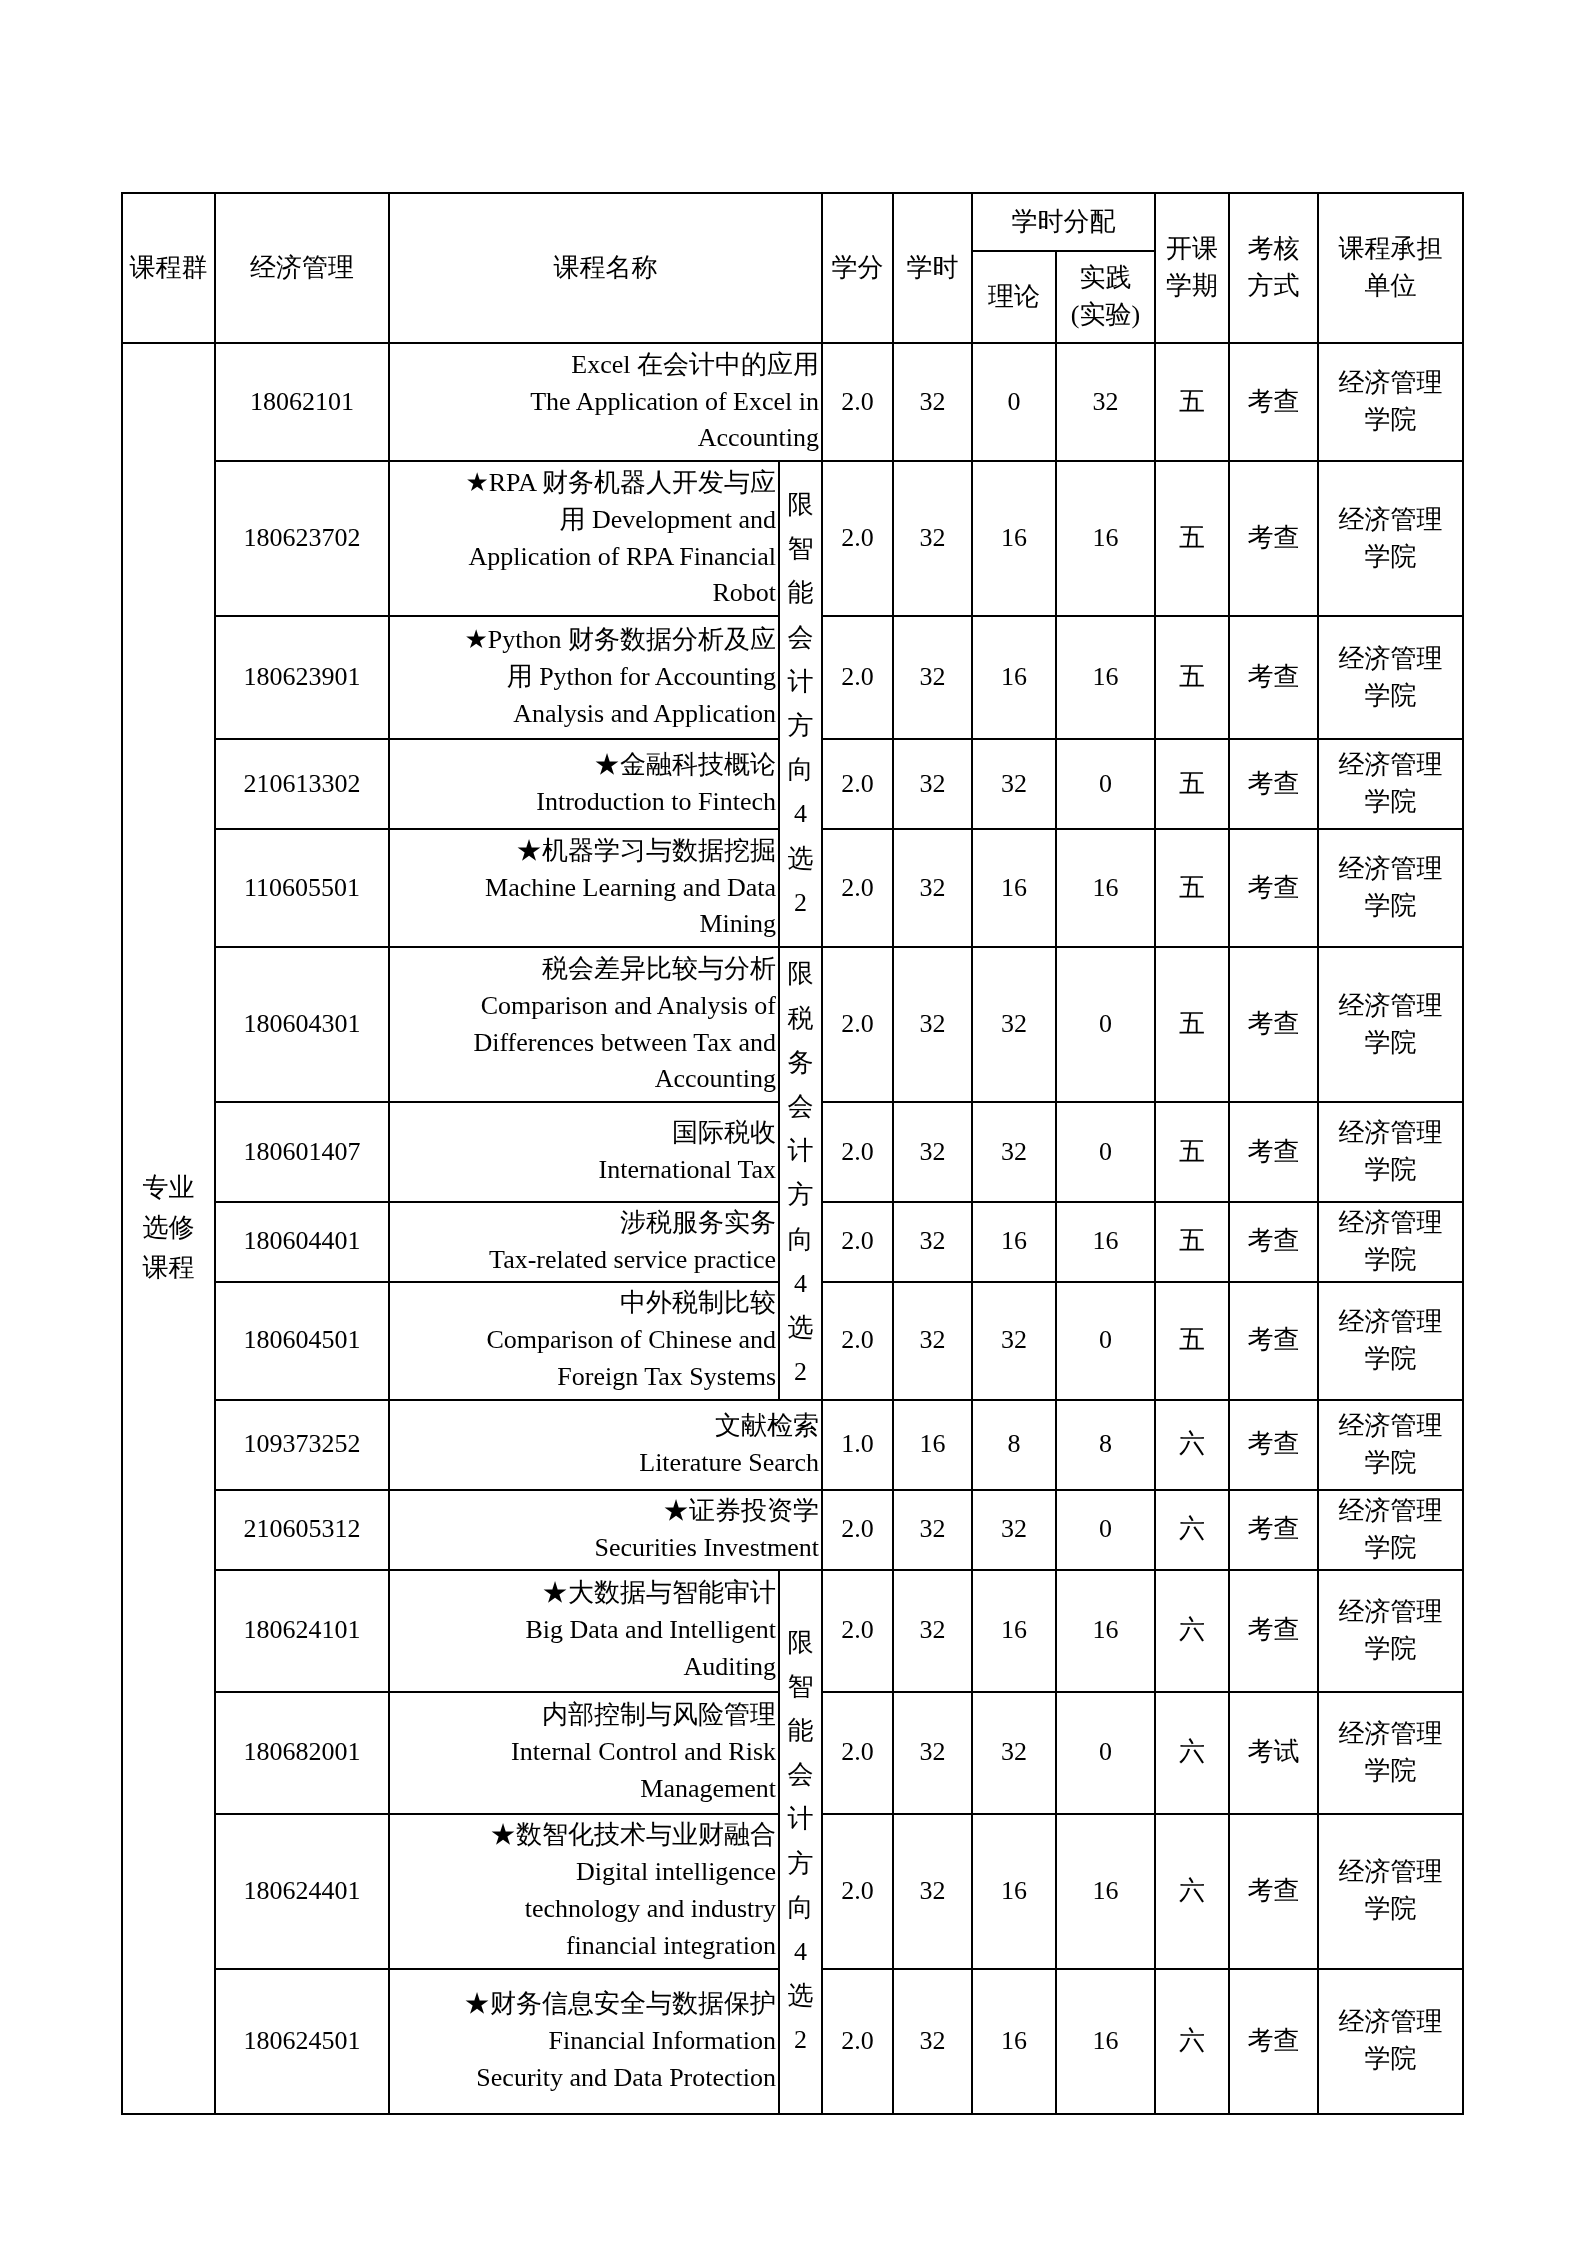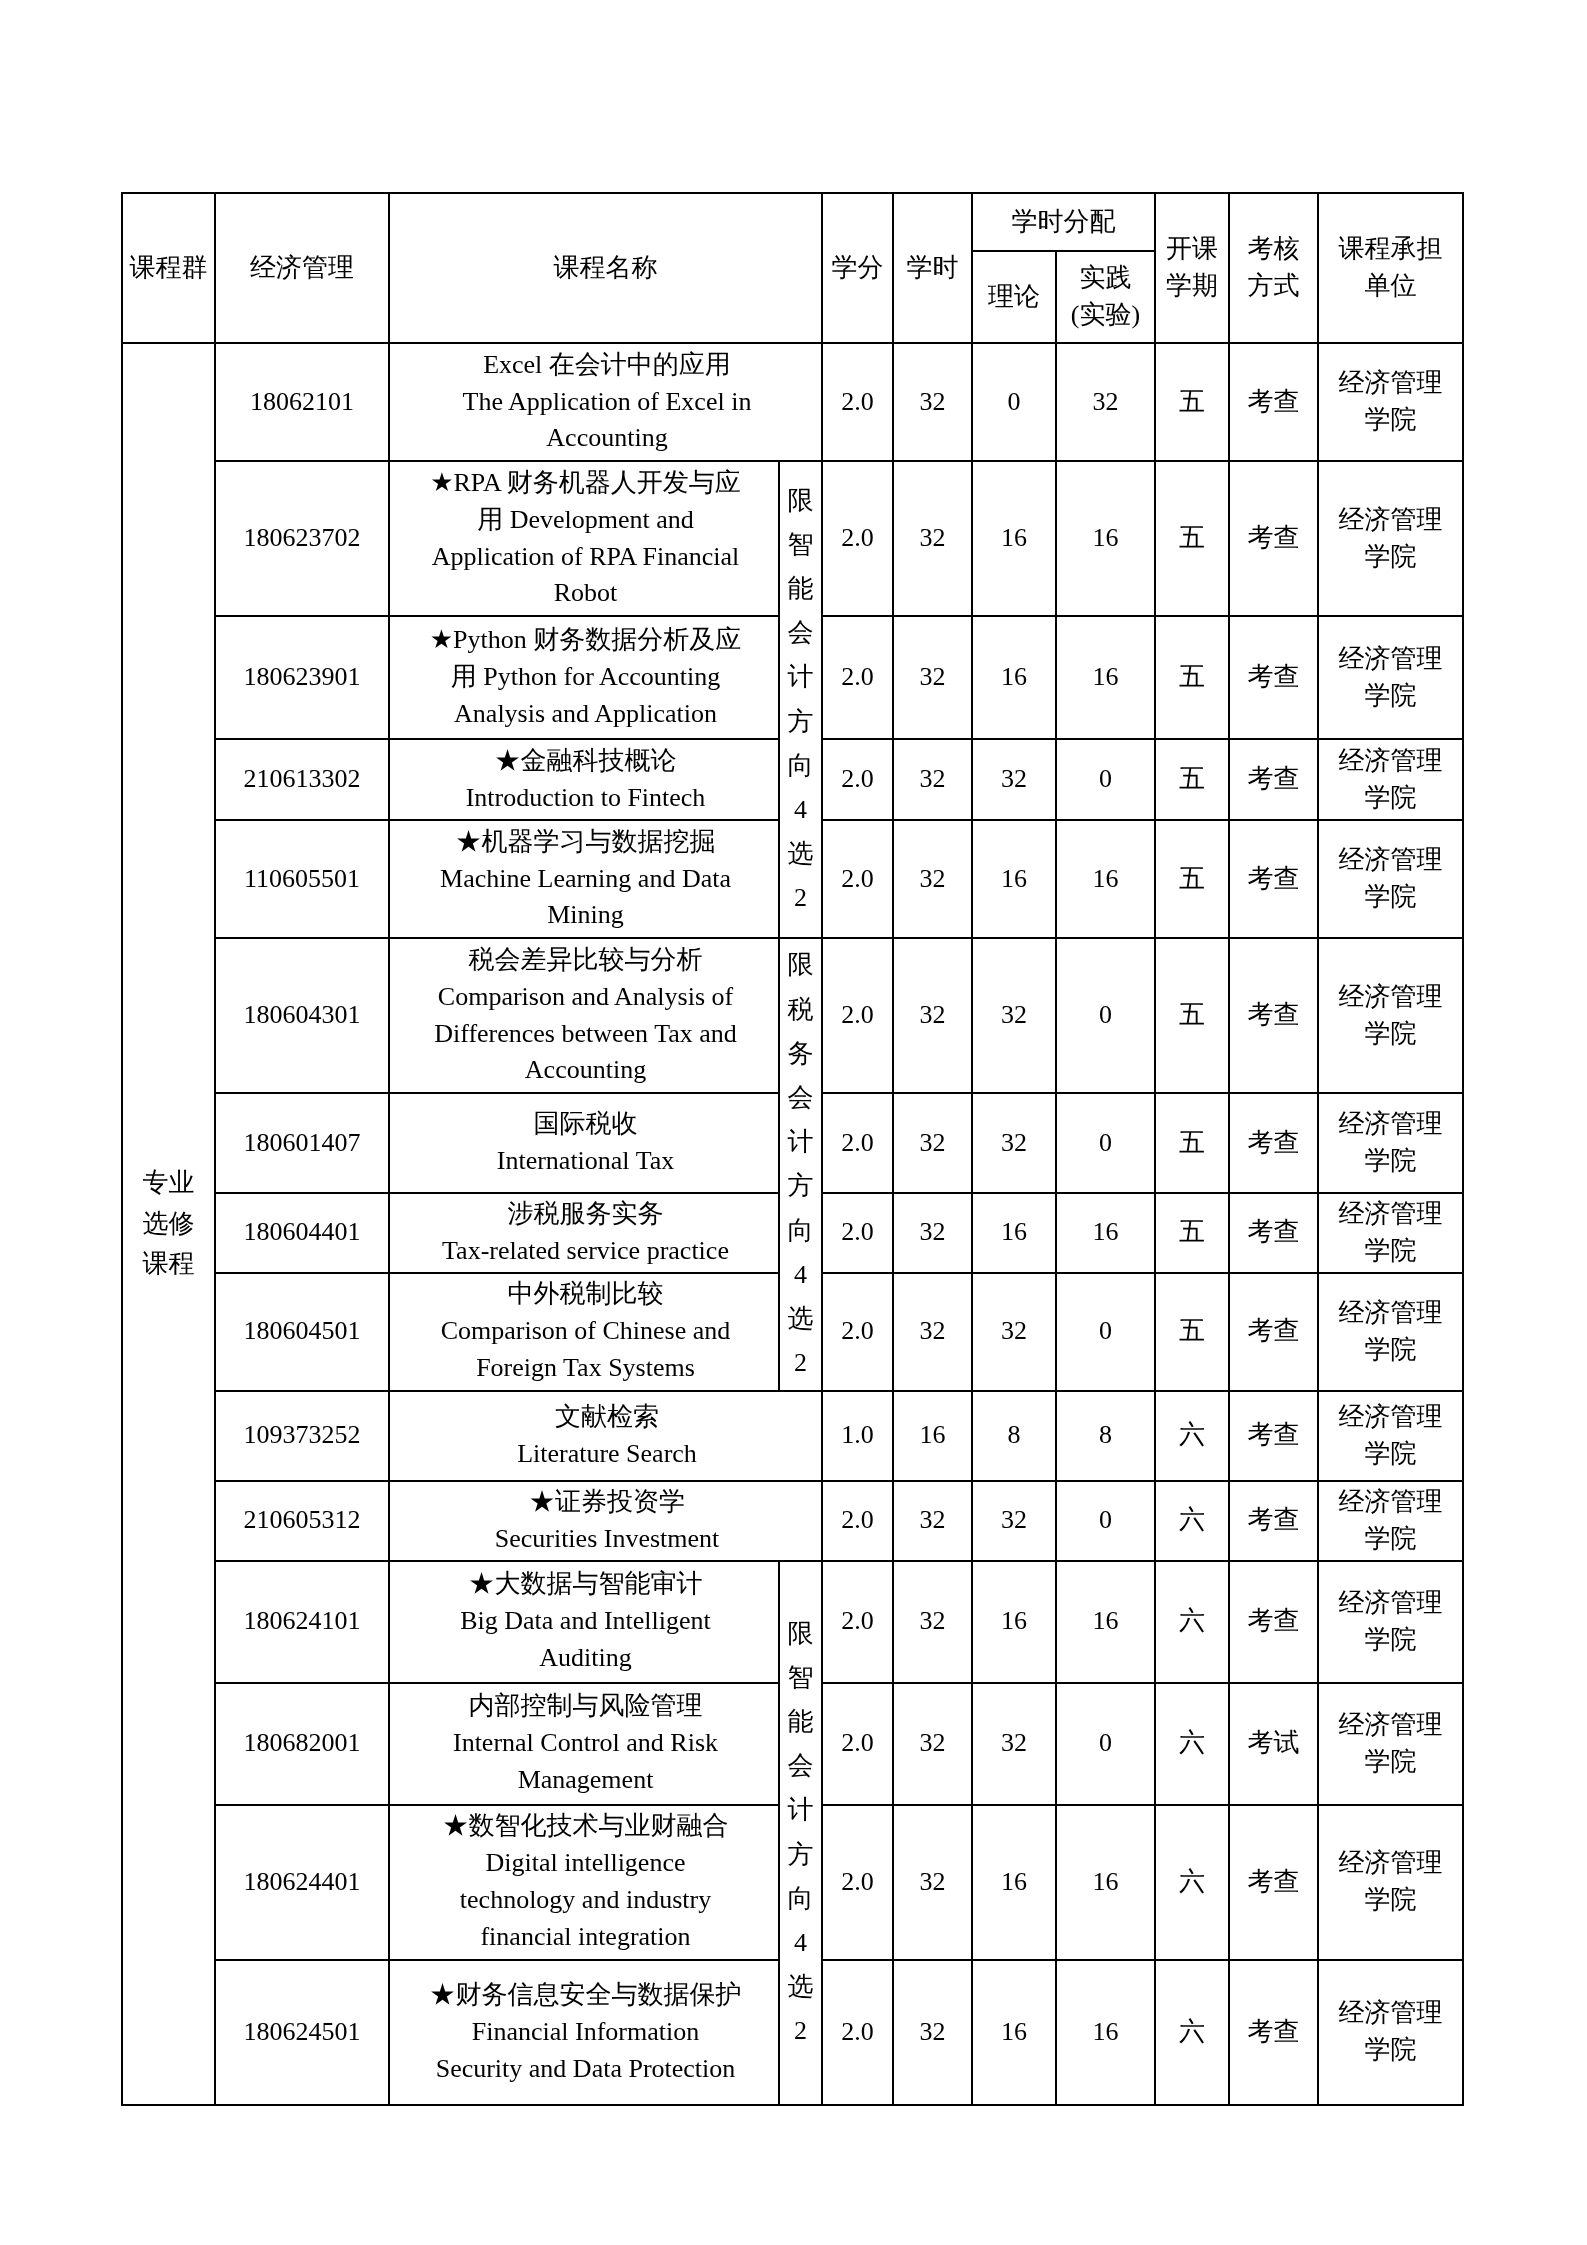--- a/index.html
+++ b/index.html
@@ -22,21 +22,21 @@
     font-weight:normal;
     font-size:26px;
     line-height:1.42;
     text-align:center;
     vertical-align:middle;
     white-space:pre-line;
     padding:2px 3px;
     overflow:hidden;
   }
   .curriculum td.name {
-    text-align:center;
+    text-align:right;
     padding-left:5px;
     padding-right:2px;
   }
   .curriculum td.restriction {
     line-height:1.7;
     padding:0;
   }
   .curriculum td.group {
     line-height:1.55;
     margin-top:44px;
@@ -133,21 +133,21 @@
     <td>2.0</td>
     <td>32</td>
     <td>16</td>
     <td>16</td>
     <td>五</td>
     <td>考查</td>
     <td>经济管理
 学院</td>
   </tr>
 
-  <tr style="height:81px">
+  <tr style="height:90px">
     <td>210613302</td>
     <td class="name">★金融科技概论
 Introduction to Fintech</td>
     <td>2.0</td>
     <td>32</td>
     <td>32</td>
     <td>0</td>
     <td>五</td>
     <td>考查</td>
     <td>经济管理

